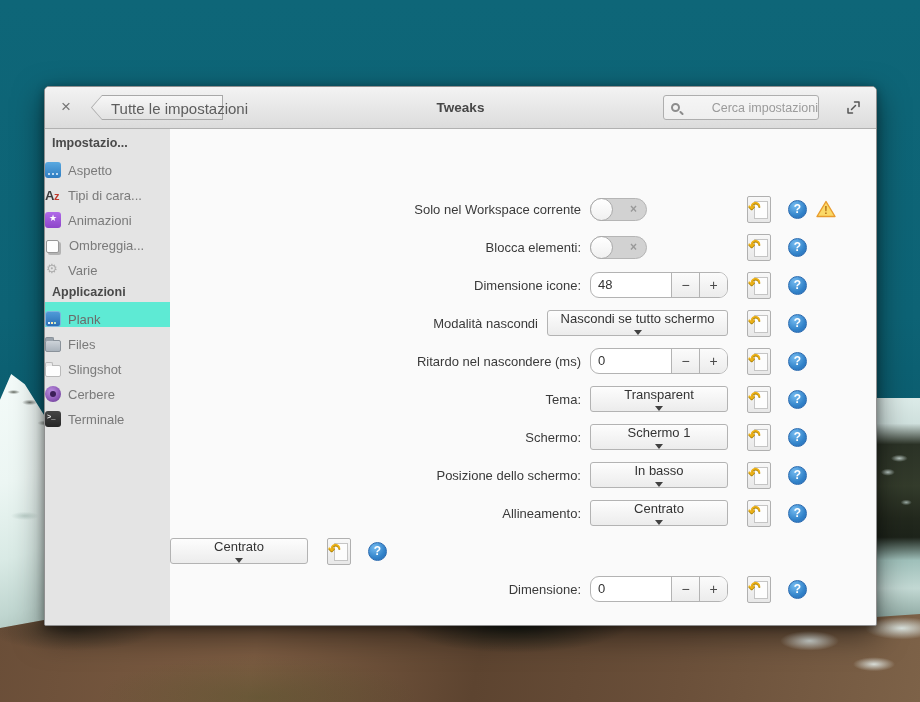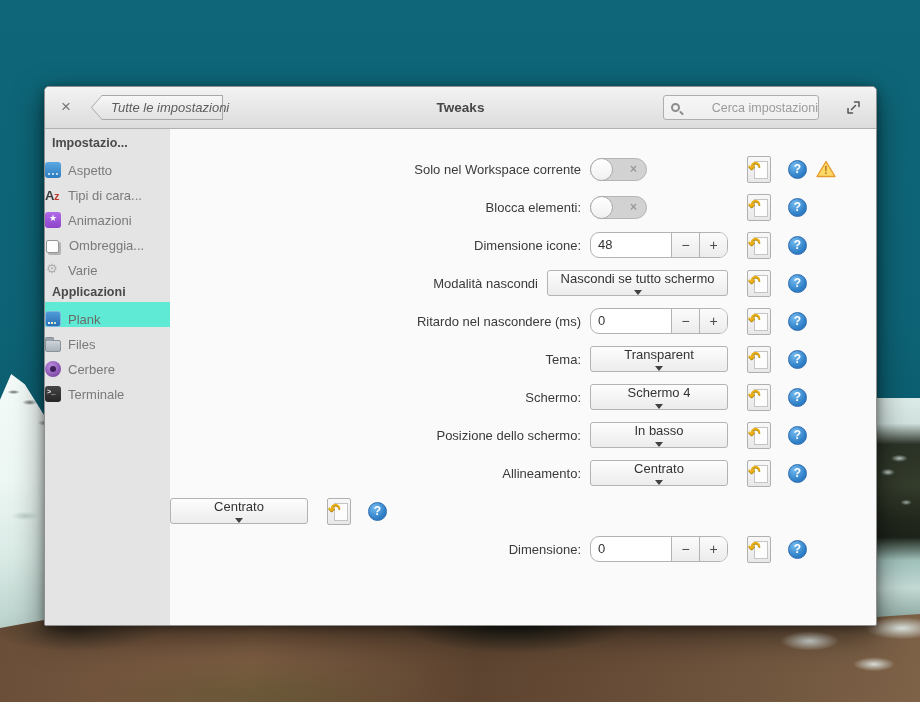--- a/index.html
+++ b/index.html
@@ -40,21 +40,21 @@
   .titlebar{position:absolute;left:0;right:0;top:0;height:41px;
     background:linear-gradient(#f3f3f3,#dcdcdc);border-bottom:1px solid #b1b1b1;
     border-radius:4px 4px 0 0;}
   .close-btn{position:absolute;left:12px;top:11px;width:18px;height:18px;color:#757575;
     font-size:17px;line-height:17px;text-align:center;cursor:default;}
   .back-btn{position:absolute;left:46px;top:8px;width:132px;height:25px;}
   .bb-border{position:absolute;inset:0;background:#a8a8a8;
     clip-path:polygon(11px 0,100% 0,100% 100%,11px 100%,0 50%);}
   .bb-fill{position:absolute;inset:1px;background:linear-gradient(#f7f7f7,#e2e2e2);
     clip-path:polygon(10px 0,100% 0,100% 100%,10px 100%,0 50%);}
-  .bb-label{position:absolute;left:20px;top:5px;font-size:13px;color:#5d5d5d;white-space:nowrap;font-style:italic;}
+  .bb-label{position:absolute;left:20px;top:5px;font-size:15px;color:#5d5d5d;white-space:nowrap;}
   .title{position:absolute;left:0;right:0;top:13px;text-align:center;font-weight:bold;
     font-size:13.5px;color:#474747;}
   .search{position:absolute;right:57px;top:8px;width:156px;height:25px;box-sizing:border-box;
     background:rgba(255,255,255,.45);border:1px solid #aeaeae;border-radius:3px;
     display:flex;align-items:center;}
   .mag{position:relative;width:9px;height:9px;border:2px solid #8d8d8d;border-radius:50%;
     margin:0 6px 0 7px;flex:none;box-sizing:border-box;}
   .mag::after{content:"";position:absolute;width:5px;height:2px;background:#8d8d8d;
     transform:rotate(45deg);left:6px;top:7px;border-radius:1px;}
   .search-input{flex:1;min-width:0;border:none;background:transparent;outline:none;
@@ -99,21 +99,21 @@
   .ic-cerbere-icon{border-radius:50%;background:radial-gradient(circle at 40% 35%,#b183d6 15%,#8a56b4 60%,#5f3585);}
   .ic-cerbere-icon::before{content:"";position:absolute;left:5px;top:5px;width:6px;height:6px;
     border-radius:50%;background:#3c1f58;}
   .ic-terminal-icon{background:linear-gradient(#454545,#262626);border-radius:3px;}
   .ic-terminal-icon::before{content:">_";position:absolute;left:2px;top:2px;font-size:7px;
     font-weight:bold;color:#efefef;font-family:"Liberation Mono",monospace;}
 
   
   .content{position:absolute;left:125px;top:42px;right:0;bottom:0;background:#fafafa;
     border-radius:0 0 2px 0;}
-  .rows{padding-top:21px;}
+  .rows{padding-top:13px;margin-top:48px;}
   .row{height:38px;display:flex;align-items:center;}
   .row-label{flex:1;text-align:right;padding-right:9px;font-size:13px;color:#3a3a3a;white-space:nowrap;}
   .row.wide .row-label{padding-right:52px;}
   .ctrl-slot{flex:none;width:138px;display:flex;align-items:center;}
   .icons{flex:none;display:flex;align-items:center;width:148px;}
 
   .switch{position:relative;width:57px;height:23px;border-radius:12px;background:#d2d2d2;
     border:1px solid #b5b5b5;box-sizing:border-box;cursor:default;}
   .knob{position:absolute;left:-1px;top:-1px;width:21px;height:21px;border:1px solid #aaa;
     border-radius:50%;background:linear-gradient(#fff,#f0f0f0);}
@@ -206,20 +206,24 @@
           <div class="side-header">Applicazioni</div>
           <div class="side-item selected">
     <div class="ic ic-plank-dock-icon"></div>
     <span class="label">Plank</span>
   </div>
           <div class="side-item">
     <div class="ic ic-files-folder-icon"></div>
     <span class="label">Files</span>
   </div>
           <div class="side-item">
+    <div class="ic ic-slingshot-icon"></div>
+    <span class="label">Slingshot</span>
+  </div>
+          <div class="side-item">
     <div class="ic ic-cerbere-icon"></div>
     <span class="label">Cerbere</span>
   </div>
           <div class="side-item">
     <div class="ic ic-terminal-icon"></div>
     <span class="label">Terminale</span>
   </div>
         </div>
     </div>
 
@@ -331,21 +335,21 @@
         <span class="rv-arrow">↶</span>
       </button>
       <span class="help">?</span>
 
     </div>
   </div>
           <div class="row">
     <div class="row-label">Schermo:</div>
     <div class="ctrl-slot">
               <button class="dropdown">
-                <span class="dd-text">Schermo 4</span>
+                <span class="dd-text">Schermo 1</span>
                 <span class="dd-arrow"></span>
               </button>
             </div>
     <div class="icons">
       <button class="revert-btn">
         <span class="rv-page"></span>
         <span class="rv-arrow">↶</span>
       </button>
       <span class="help">?</span>
 

